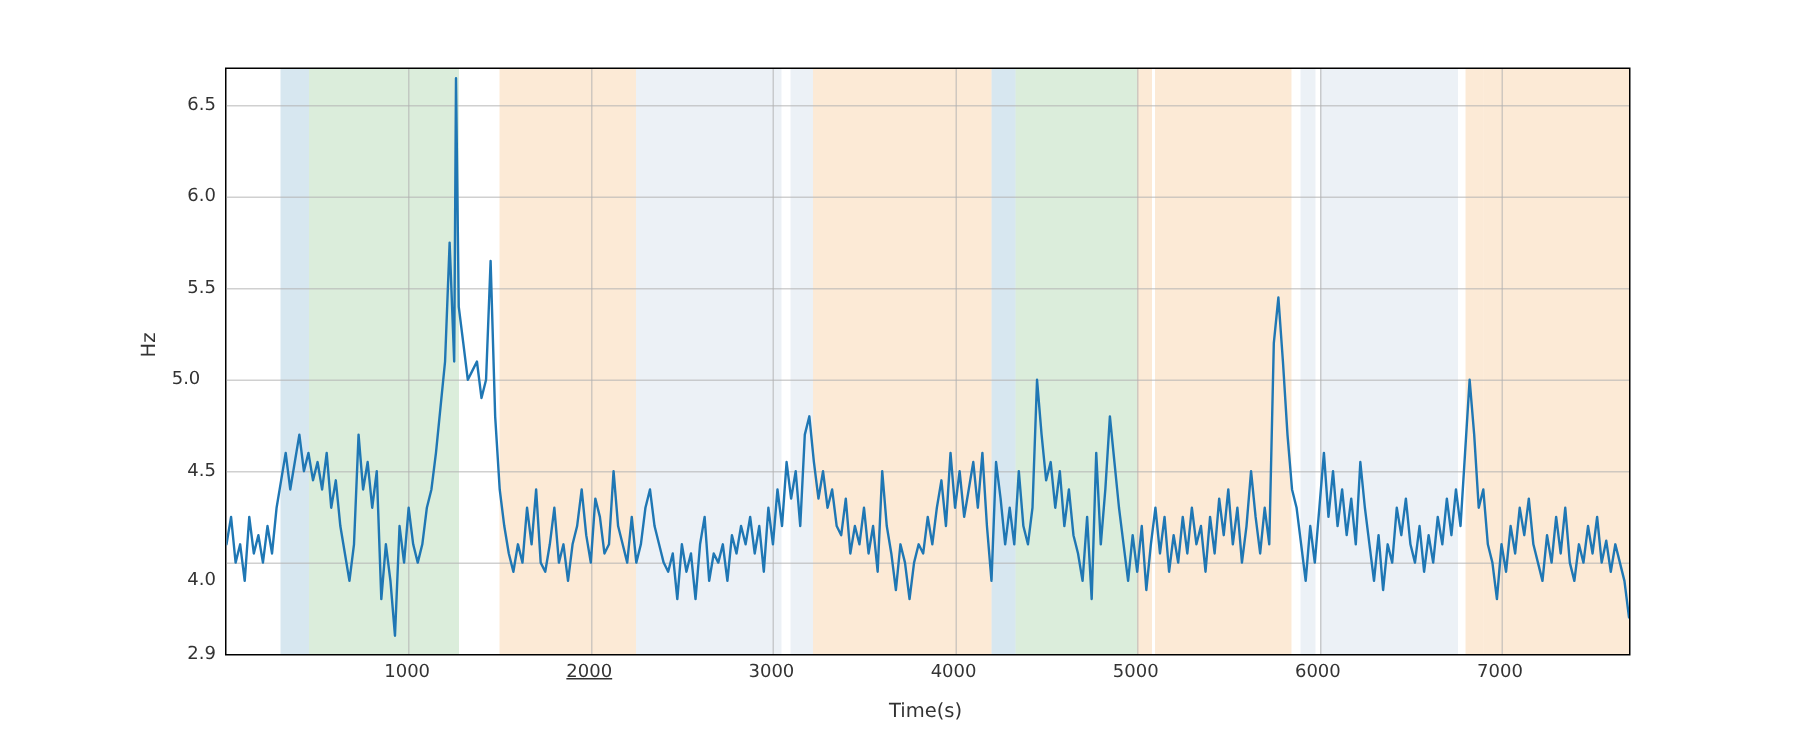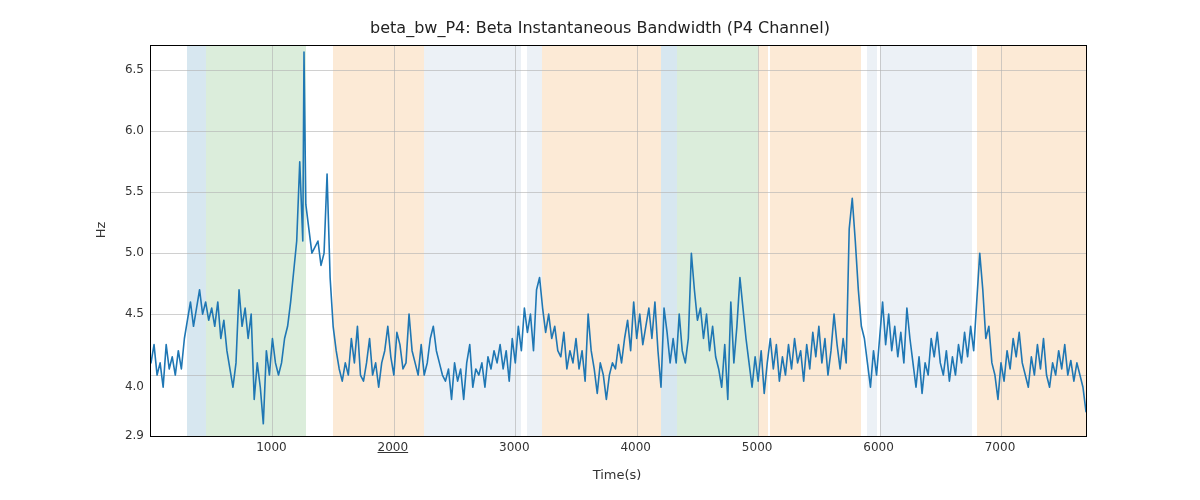--- a/index.html
+++ b/index.html
@@ -102,21 +102,20 @@
     stroke: #1f77b4;
     stroke-width: 1.6;
     stroke-linejoin: round;
     stroke-linecap: round;
   }
 </style>
 </head>
 <body>
 
 <div class="figure">
-  <div class="title">beta_bw_P4: Beta Instantaneous Bandwidth (P4 Channel)</div>
   <div class="ylabel">Hz</div>
   <div class="xlabel">Time(s)</div>
 
   <div class="axes" id="axes">
       <div class="span" style="left: 837.857px; width: 97.1429px; background: rgb(245, 178, 107);"></div>
       <div class="span" style="left: 825.714px; width: 12.1429px; background: rgb(245, 178, 107);"></div>
       <div class="span" style="left: 728.571px; width: 92.2857px; background: rgb(185, 205, 224);"></div>
       <div class="span" style="left: 716.429px; width: 9.71429px; background: rgb(185, 205, 224);"></div>
       <div class="span" style="left: 619.286px; width: 91.0714px; background: rgb(245, 178, 107);"></div>
       <div class="span" style="left: 607.143px; width: 9.71429px; background: rgb(245, 178, 107);"></div>
@@ -143,21 +142,21 @@
       <div class="gridline-v" style="left: 607.143px;"></div>
       <div class="gridline-v" style="left: 728.571px;"></div>
       <div class="gridline-v" style="left: 850px;"></div>
       <svg class="series" id="series-svg">
       <path id="series-path" d="M0.00 316.88 L3.04 298.59 L6.07 329.06 L9.11 316.88 L12.14 341.25 L15.18 298.59 L18.21 322.97 L21.25 310.78 L24.29 329.06 L27.32 304.69 L30.36 322.97 L33.39 292.50 L36.43 274.22 L39.46 255.94 L42.50 280.31 L45.54 262.03 L48.57 243.75 L51.61 268.13 L54.64 255.94 L57.68 274.22 L60.71 262.03 L63.75 280.31 L66.79 255.94 L69.82 292.50 L72.86 274.22 L75.89 304.69 L78.93 322.97 L81.96 341.25 L85.00 316.88 L88.04 243.75 L91.07 280.31 L94.11 262.03 L97.14 292.50 L100.18 268.13 L103.21 353.44 L106.25 316.88 L109.29 341.25 L112.32 377.81 L115.36 304.69 L118.39 329.06 L121.43 292.50 L124.46 316.88 L127.50 329.06 L130.54 316.88 L133.57 292.50 L136.61 280.31 L139.64 255.94 L142.68 225.47 L145.71 195.00 L148.75 115.78 L151.79 195.00 L153.00 6.09 L154.82 158.44 L157.86 182.81 L160.89 207.19 L163.93 201.09 L166.96 195.00 L170.00 219.37 L173.04 207.19 L176.07 127.97 L179.11 231.56 L182.14 280.31 L185.18 304.69 L188.21 322.97 L191.25 335.16 L194.29 316.88 L197.32 329.06 L200.36 292.50 L203.39 316.88 L206.43 280.31 L209.46 329.06 L212.50 335.16 L215.54 316.88 L218.57 292.50 L221.61 329.06 L224.64 316.88 L227.68 341.25 L230.71 316.88 L233.75 304.69 L236.79 280.31 L239.82 310.78 L242.86 329.06 L245.89 286.41 L248.93 298.59 L251.96 322.97 L255.00 316.88 L258.04 268.13 L261.07 304.69 L264.11 316.88 L267.14 329.06 L270.18 298.59 L273.21 329.06 L276.25 316.88 L279.29 292.50 L282.32 280.31 L285.36 304.69 L288.39 316.88 L291.43 329.06 L294.46 335.16 L297.50 322.97 L300.54 353.44 L303.57 316.88 L306.61 335.16 L309.64 322.97 L312.68 353.44 L315.71 316.88 L318.75 298.59 L321.79 341.25 L324.82 322.97 L327.86 329.06 L330.89 316.88 L333.93 341.25 L336.96 310.78 L340.00 322.97 L343.04 304.69 L346.07 316.88 L349.11 298.59 L352.14 322.97 L355.18 304.69 L358.21 335.16 L361.25 292.50 L364.29 316.88 L367.32 280.31 L370.36 304.69 L373.39 262.03 L376.43 286.41 L379.46 268.13 L382.50 304.69 L385.54 243.75 L388.57 231.56 L391.61 262.03 L394.64 286.41 L397.68 268.13 L400.71 292.50 L403.75 280.31 L406.79 304.69 L409.82 310.78 L412.86 286.41 L415.89 322.97 L418.93 304.69 L421.96 316.88 L425.00 292.50 L428.04 322.97 L431.07 304.69 L434.11 335.16 L437.14 268.13 L440.18 304.69 L443.21 322.97 L446.25 347.34 L449.29 316.88 L452.32 329.06 L455.36 353.44 L458.39 329.06 L461.43 316.88 L464.46 322.97 L467.50 298.59 L470.54 316.88 L473.57 292.50 L476.61 274.22 L479.64 304.69 L482.68 255.94 L485.71 292.50 L488.75 268.13 L491.79 298.59 L494.82 280.31 L497.86 262.03 L500.89 292.50 L503.93 255.94 L506.96 304.69 L510.00 341.25 L513.04 262.03 L516.07 286.41 L519.11 316.88 L522.14 292.50 L525.18 316.88 L528.21 268.13 L531.25 304.69 L534.29 316.88 L537.32 292.50 L540.36 207.19 L543.39 243.75 L546.43 274.22 L549.46 262.03 L552.50 292.50 L555.54 268.13 L558.57 304.69 L561.61 280.31 L564.64 310.78 L567.68 322.97 L570.71 341.25 L573.75 298.59 L576.79 353.44 L579.82 255.94 L582.86 316.88 L585.89 280.31 L588.93 231.56 L591.96 262.03 L595.00 292.50 L598.04 316.88 L601.07 341.25 L604.11 310.78 L607.14 335.16 L610.18 304.69 L613.21 347.34 L616.25 316.88 L619.29 292.50 L622.32 322.97 L625.36 298.59 L628.39 335.16 L631.43 310.78 L634.46 329.06 L637.50 298.59 L640.54 322.97 L643.57 292.50 L646.61 316.88 L649.64 304.69 L652.68 335.16 L655.71 298.59 L658.75 322.97 L661.79 286.41 L664.82 310.78 L667.86 280.31 L670.89 316.88 L673.93 292.50 L676.96 329.06 L680.00 304.69 L683.04 268.13 L686.07 298.59 L689.11 322.97 L692.14 292.50 L695.18 316.88 L698.21 182.81 L701.25 152.34 L704.29 195.00 L707.32 243.75 L710.36 280.31 L713.39 292.50 L716.43 316.88 L719.46 341.25 L722.50 304.69 L725.54 329.06 L728.57 292.50 L731.61 255.94 L734.64 298.59 L737.68 268.13 L740.71 304.69 L743.75 280.31 L746.79 310.78 L749.82 286.41 L752.86 316.88 L755.89 262.03 L758.93 292.50 L761.96 316.88 L765.00 341.25 L768.04 310.78 L771.07 347.34 L774.11 316.88 L777.14 329.06 L780.18 292.50 L783.21 310.78 L786.25 286.41 L789.29 316.88 L792.32 329.06 L795.36 304.69 L798.39 335.16 L801.43 310.78 L804.46 329.06 L807.50 298.59 L810.54 316.88 L813.57 286.41 L816.61 310.78 L819.64 280.31 L822.68 304.69 L825.71 255.94 L828.75 207.19 L831.79 243.75 L834.82 292.50 L837.86 280.31 L840.89 316.88 L843.93 329.06 L846.96 353.44 L850.00 316.88 L853.04 335.16 L856.07 304.69 L859.11 322.97 L862.14 292.50 L865.18 310.78 L868.21 286.41 L871.25 316.88 L874.29 329.06 L877.32 341.25 L880.36 310.78 L883.39 329.06 L886.43 298.59 L889.46 322.97 L892.50 292.50 L895.54 329.06 L898.57 341.25 L901.61 316.88 L904.64 329.06 L907.68 304.69 L910.71 322.97 L913.75 298.59 L916.79 329.06 L919.82 314.44 L922.86 335.16 L925.89 316.88 L928.93 329.06 L931.96 341.25 L935.00 365.63 " stroke="#1f77b4"></path>
     </svg>
     </div>
 <div class="tick-y" style="top: 435px;">2.9</div>
     <div class="tick-y" style="top: 374.062px; margin-top: 12px;">4.0</div>
     <div class="tick-y" style="top: 313.125px;">4.5</div>
-    <div class="tick-y" style="top: 252.188px;">5.0</div>
+    <div class="tick-y" style="top: 252.188px; text-align: center;">5.0</div>
     <div class="tick-y" style="top: 191.25px;">5.5</div>
     <div class="tick-y" style="top: 130.312px;">6.0</div>
     <div class="tick-y" style="top: 69.375px;">6.5</div>
     <div class="tick-x" style="left: 271.429px;">1000</div>
     <div class="tick-x" style="left: 392.857px; text-decoration: underline;">2000</div>
     <div class="tick-x" style="left: 514.286px;">3000</div>
     <div class="tick-x" style="left: 635.714px;">4000</div>
     <div class="tick-x" style="left: 757.143px;">5000</div>
     <div class="tick-x" style="left: 878.571px; text-align: right;">6000</div>
     <div class="tick-x" style="left: 1000px;">7000</div>

